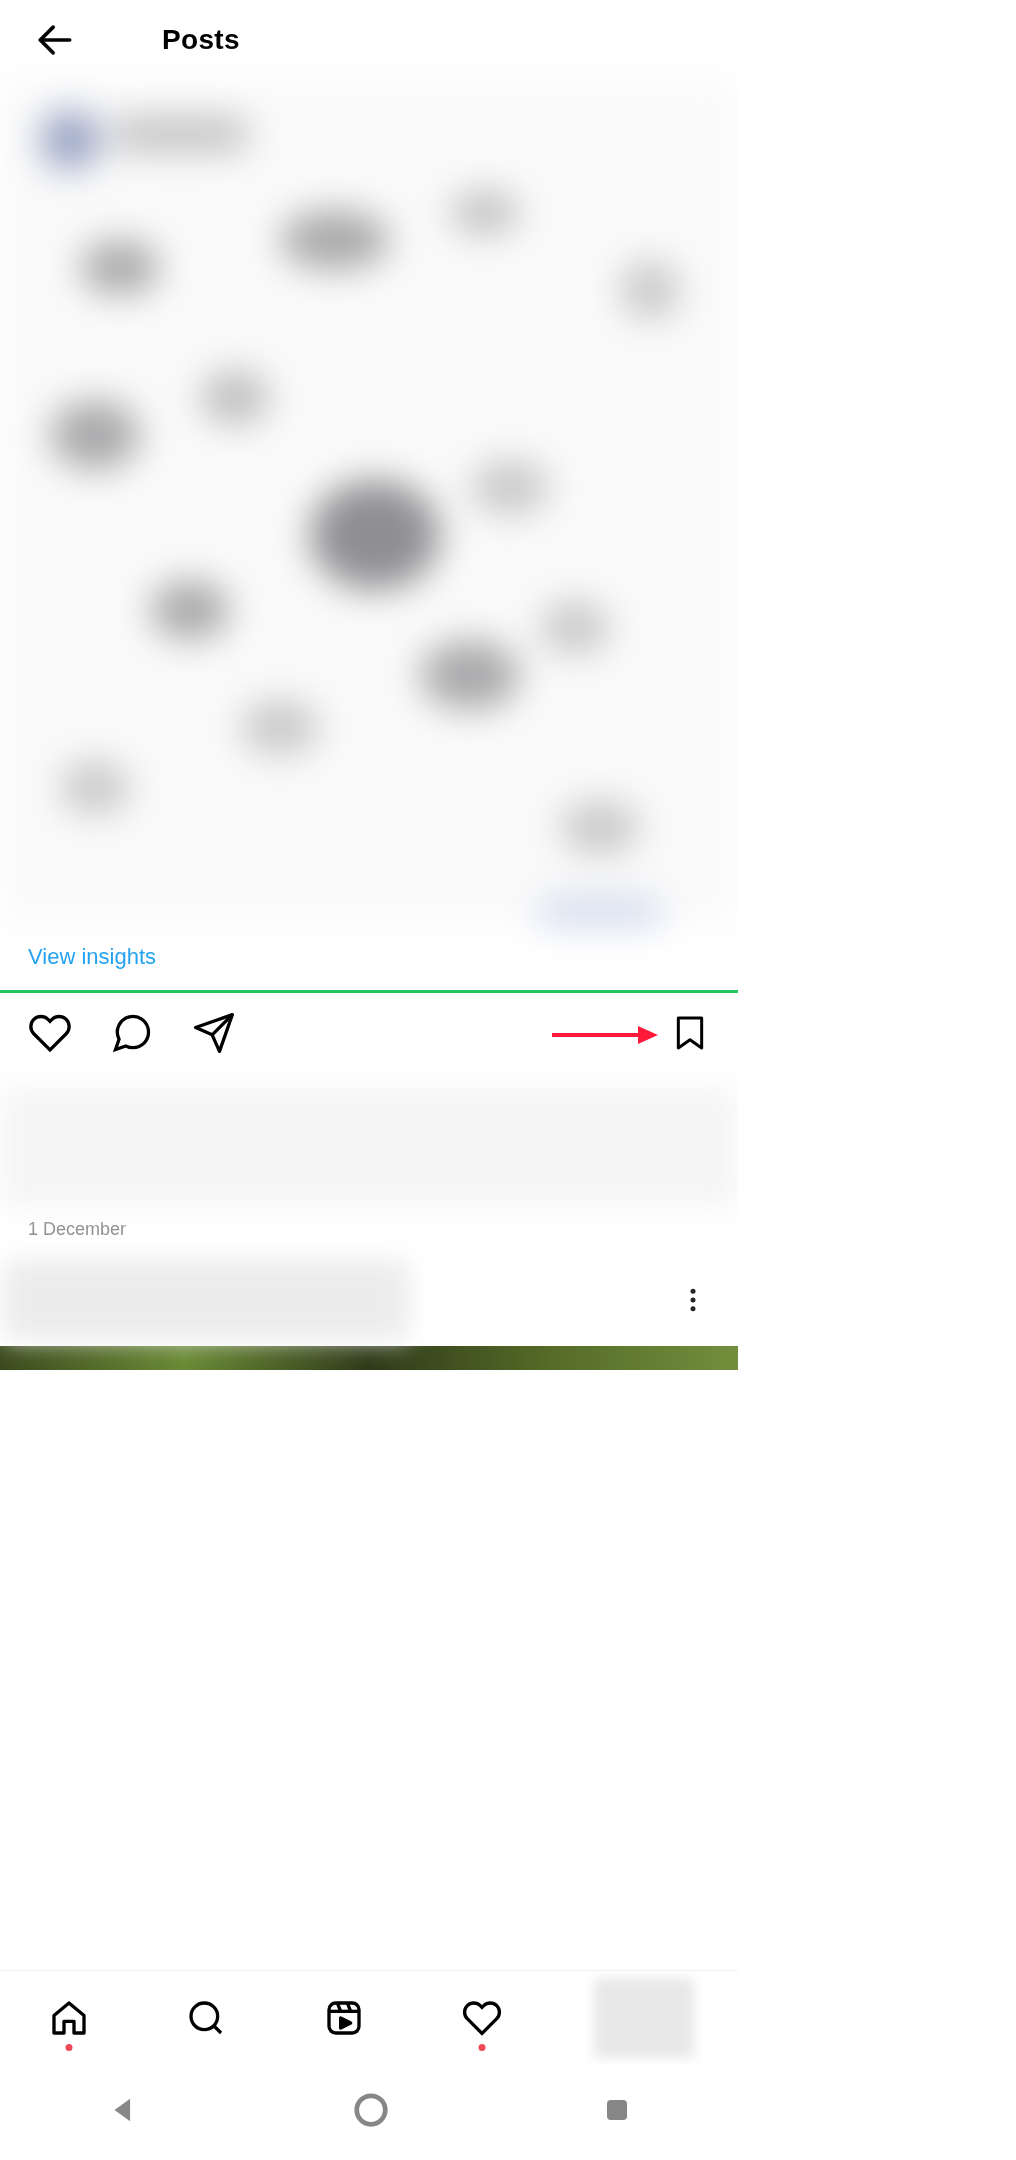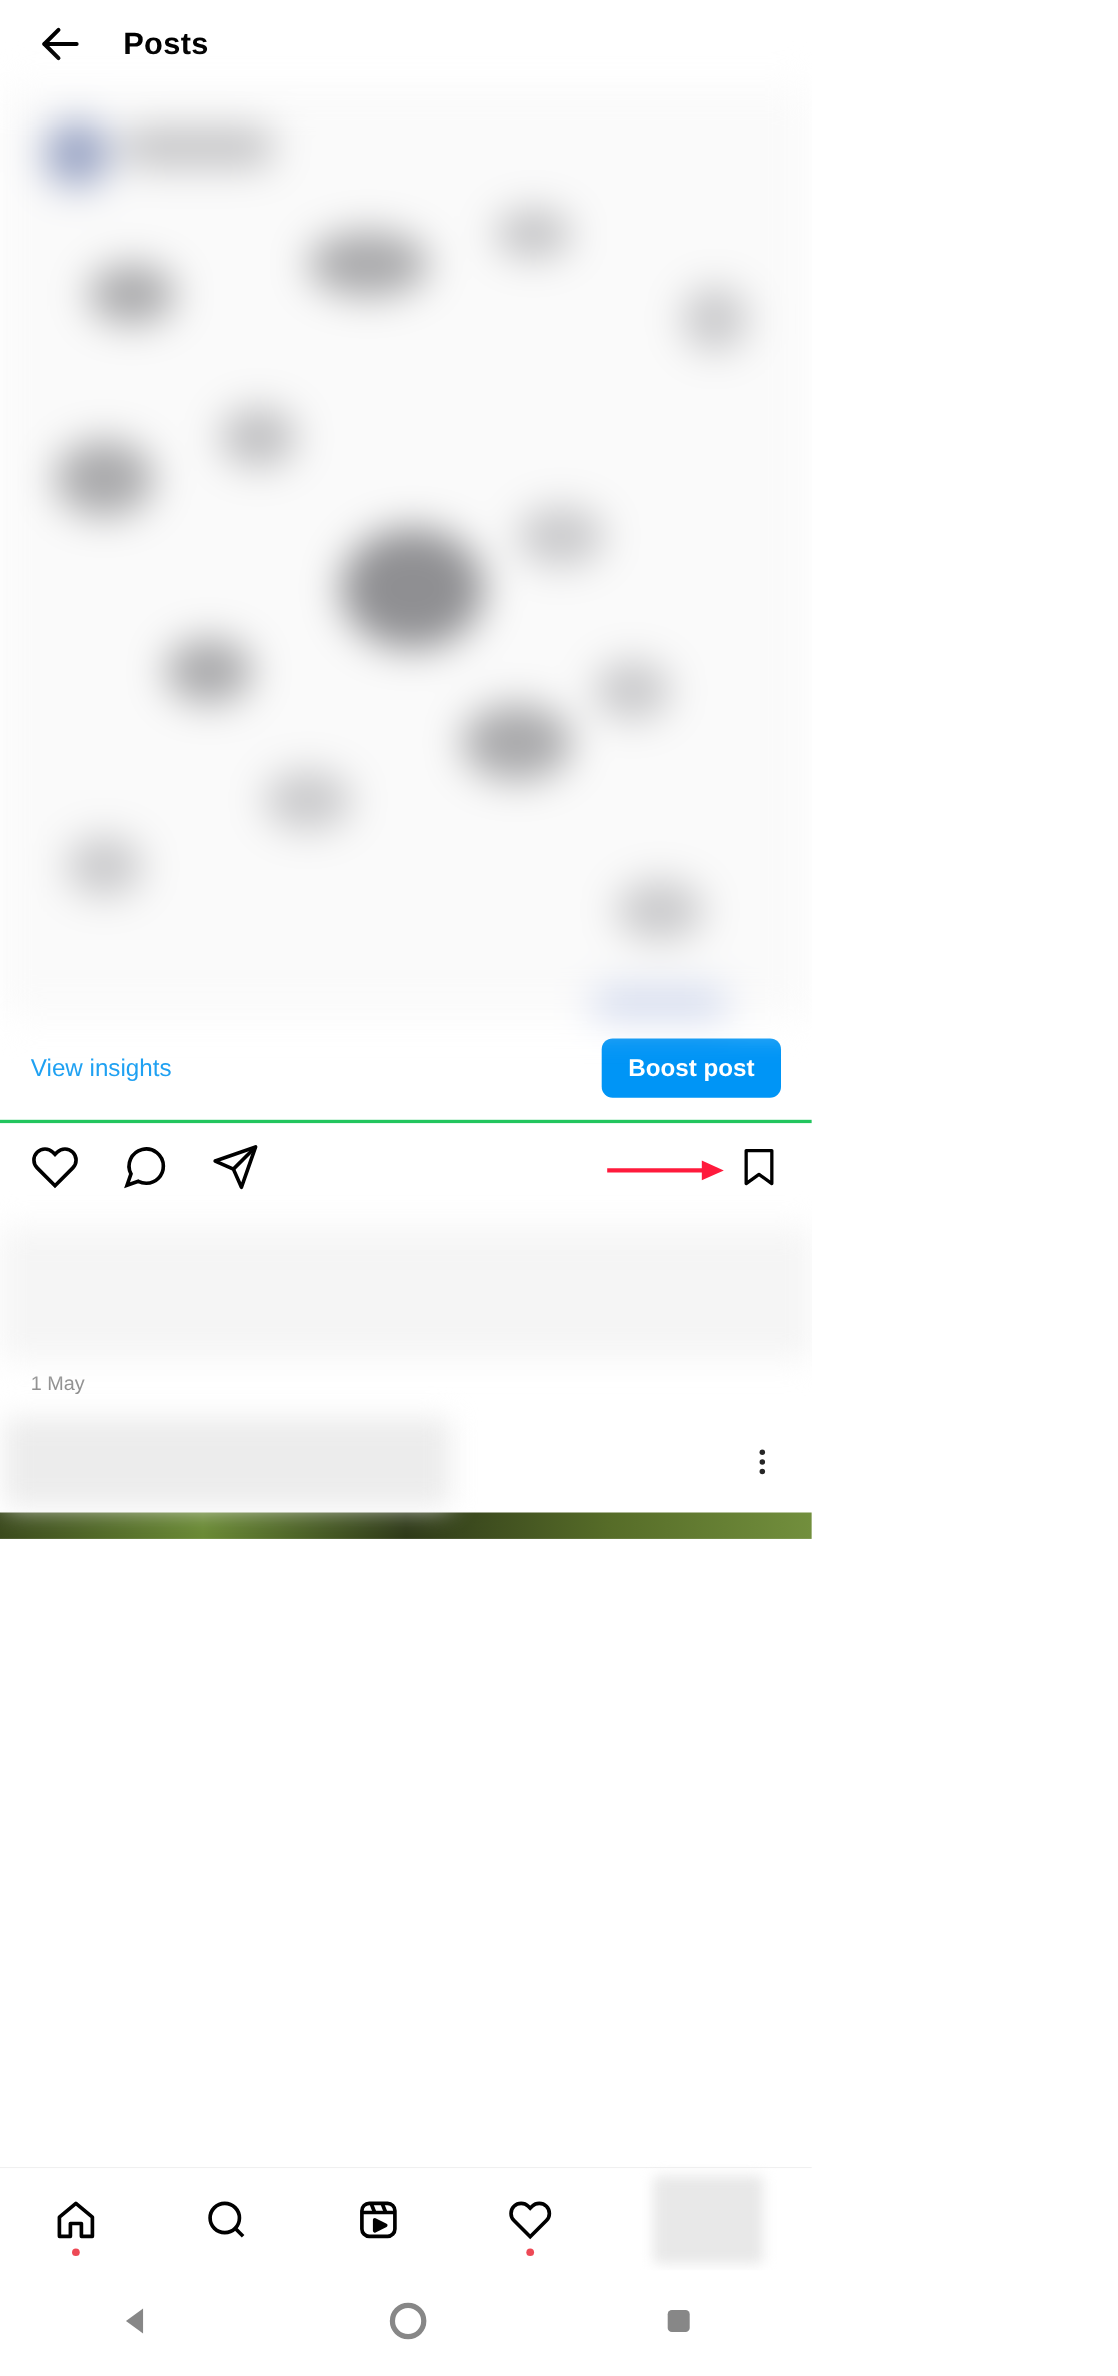--- a/index.html
+++ b/index.html
@@ -2,21 +2,21 @@
 <html><head>
 <meta charset="utf-8">
 <style>
   * { box-sizing: border-box; margin: 0; padding: 0; }
   html, body { width: 1016px; height: 2160px; font-family: -apple-system, Helvetica, Arial, sans-serif; background: #fff; position: relative; overflow: hidden; }
   .phone-frame { width: 738px; height: 100%; position: relative; background: #fff; }
   .right-fill { position: absolute; left: 738px; top: 0; width: 278px; height: 100%; background: #fff; }
 
   .header { height: 80px; display: flex; align-items: center; padding: 0 30px; }
   .back-btn { width: 50px; height: 50px; display: flex; align-items: center; justify-content: center; cursor: pointer; }
-  .header .title { font-size: 28px; font-weight: 700; margin-left: 32px; letter-spacing: 0.3px; }
+  .header .title { font-size: 28px; font-weight: 700; margin-left: 82px; letter-spacing: 0.3px; }
 
   .post-area { position: relative; width: 738px; height: 844px; background: #fafafa; filter: blur(18px); overflow: hidden; }
   .bl { position: absolute; border-radius: 50%; background: rgba(70,70,75,0.45); }
 
   .insights-row { display: flex; align-items: center; justify-content: space-between; padding: 20px 28px 20px 28px; border-bottom: 3px solid #22c55e; }
   .insights-link { color: #1fa1f2; font-size: 22px; font-weight: 500; cursor: pointer; }
   .boost-btn { background: #0095f6; color: #fff; border: none; border-radius: 10px; padding: 14px 24px; font-size: 22px; font-weight: 600; cursor: pointer; }
 
   .action-row { display: flex; align-items: center; padding: 18px 28px 18px 28px; position: relative; }
   .action-row .icon { margin-right: 38px; cursor: pointer; }
@@ -71,21 +71,20 @@
     <div class="bl" style="left:420px;top:560px;width:100px;height:70px"></div>
     <div class="bl" style="left:240px;top:620px;width:80px;height:55px;background:rgba(90,90,95,0.3)"></div>
     <div class="bl" style="left:60px;top:680px;width:70px;height:55px;background:rgba(90,90,95,0.3)"></div>
     <div class="bl" style="left:540px;top:520px;width:70px;height:55px;background:rgba(90,90,95,0.3)"></div>
     <div class="bl" style="left:560px;top:720px;width:80px;height:55px;background:rgba(90,90,95,0.3)"></div>
     <div class="bl" style="left:540px;top:820px;width:120px;height:30px;background:rgba(90,120,200,0.3);border-radius:10px"></div>
   </div>
 
   <div class="insights-row">
     <span class="insights-link">View insights</span>
-    <button class="boost-btn">Boost post</button>
   </div>
 
   <div class="action-row">
     <span class="icon">
       <svg width="44" height="44" viewBox="0 0 24 24" fill="none" stroke="#000" stroke-width="1.8">
           <path d="M20.84 4.61a5.5 5.5 0 0 0-7.78 0L12 5.67l-1.06-1.06a5.5 5.5 0 1 0-7.78 7.78L12 21.23l8.84-8.84a5.5 5.5 0 0 0 0-7.78z"></path>
         </svg>
     </span>
     <span class="icon">
       <svg width="44" height="44" viewBox="0 0 24 24" fill="none" stroke="#000" stroke-width="1.8">
@@ -106,21 +105,21 @@
       </span>
       <svg class="annotation-arrow" width="110" height="30" viewBox="0 0 110 30">
         <line x1="2" y1="15" x2="92" y2="15" stroke="#ff1a3c" stroke-width="4"></line>
         <polygon points="108,15 88,6 88,24" fill="#ff1a3c"></polygon>
       </svg>
     </span>
   </div>
 
   <div class="caption-area"></div>
 
-  <div class="date-text">1 May</div>
+  <div class="date-text">1 December</div>
 
   <div class="next-post-head">
     <div class="blurred-head"></div>
     <span class="more-btn">
       <svg width="30" height="40" viewBox="0 0 24 24" fill="#262626">
           <circle cx="12" cy="5" r="2"></circle>
           <circle cx="12" cy="12" r="2"></circle>
           <circle cx="12" cy="19" r="2"></circle>
         </svg>
     </span>

